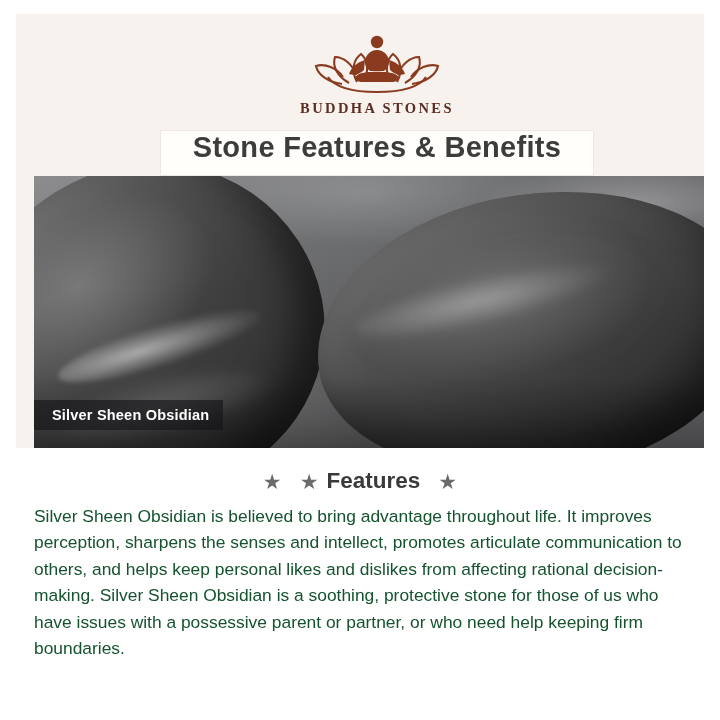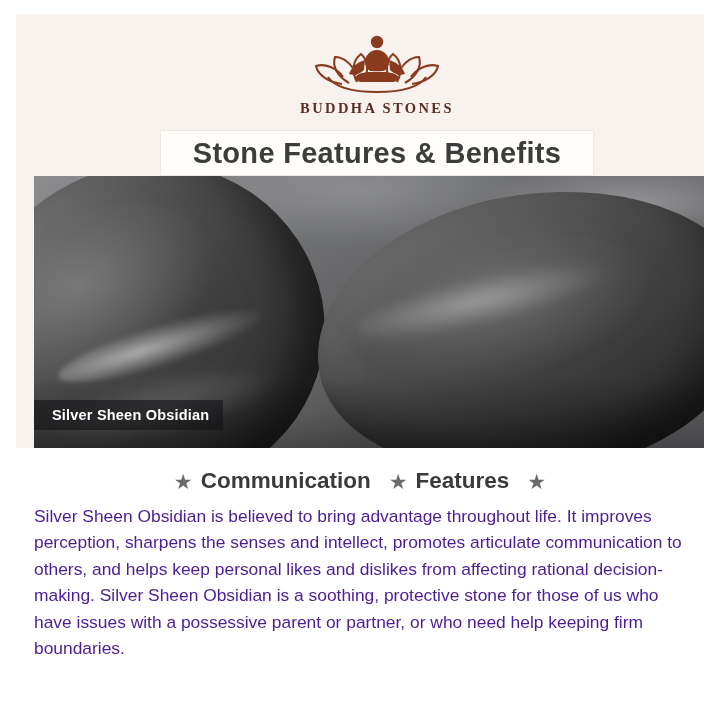--- a/index.html
+++ b/index.html
@@ -90,21 +90,21 @@
   .title-band {
     position: absolute;
     left: 50%;
     transform: translateX(-50%);
     top: 117px;
     width: 432px;
     height: 44px;
     background: #fffefb;
     box-shadow: 0 0 0 1px rgba(0,0,0,0.04);
     display: flex;
-    align-items: center;
+    align-items: flex-start;
     justify-content: center;
   }
   .title-band h1 {
     margin: 0;
     font-size: 29px;
     font-weight: bold;
     color: #3c3c3c;
     letter-spacing: 0.3px;
     font-family: "Liberation Sans", sans-serif;
   }
@@ -238,21 +238,21 @@
   }
   .benefit-label {
     font-size: 22.5px;
     font-weight: bold;
     color: #3a3a3a;
   }
   .body-copy {
     margin: 9px 18px 0 18px;
     font-size: 17.4px;
     line-height: 1.52;
-    color: #4c1d95;
+    color: #14532d;
     text-align: left;
   }
 </style>
 </head>
 <body>
 
 <div class="page">
 
   <div class="header">
     <div class="logo-wrap">
@@ -298,21 +298,20 @@
     <div class="stone-right"></div>
     <div class="sheen-right"></div>
     <div class="hero-bottom-shade"></div>
     <div class="caption-chip">Silver Sheen Obsidian</div>
   </div>
 
   <div class="benefits">
     <div class="benefit-row">
       <div class="benefit">
         <span class="star">★</span>
-        <span class="benefit-label">Communication</span>
       </div>
       <div class="benefit">
         <span class="star">★</span>
         <span class="benefit-label">Features</span>
       </div>
       <div class="benefit">
         <span class="star">★</span>
       </div>
     </div>
     <p class="body-copy">Silver Sheen Obsidian is believed to bring advantage throughout life. It improves perception, sharpens the senses and intellect, promotes articulate communication to others, and helps keep personal likes and dislikes from affecting rational decision-making. Silver Sheen Obsidian is a soothing, protective stone for those of us who have issues with a possessive parent or partner, or who need help keeping firm boundaries.</p>

